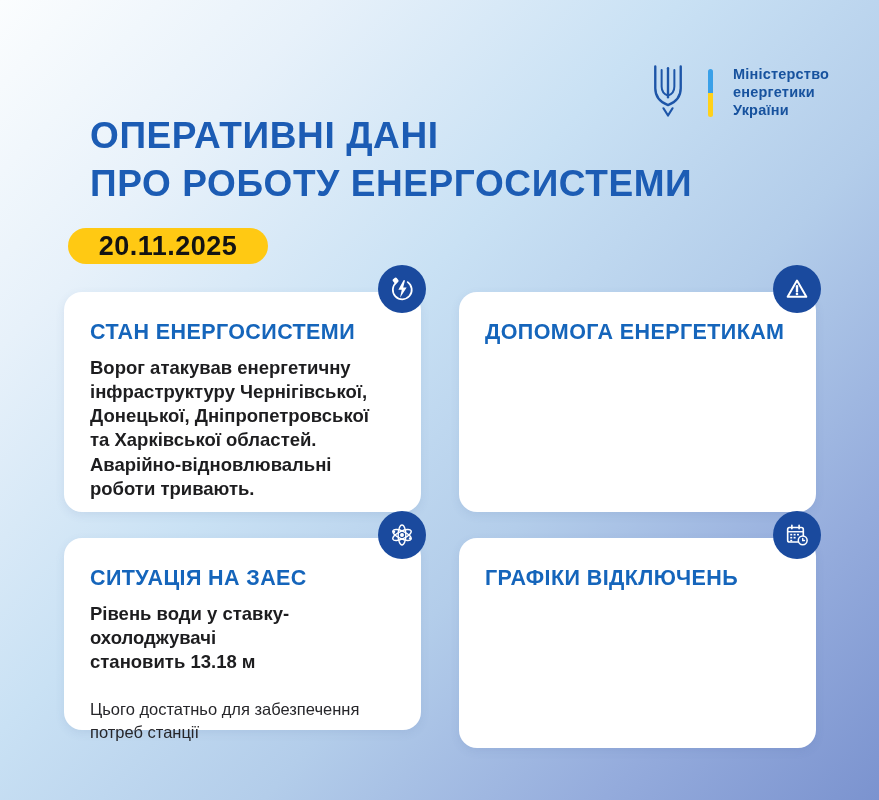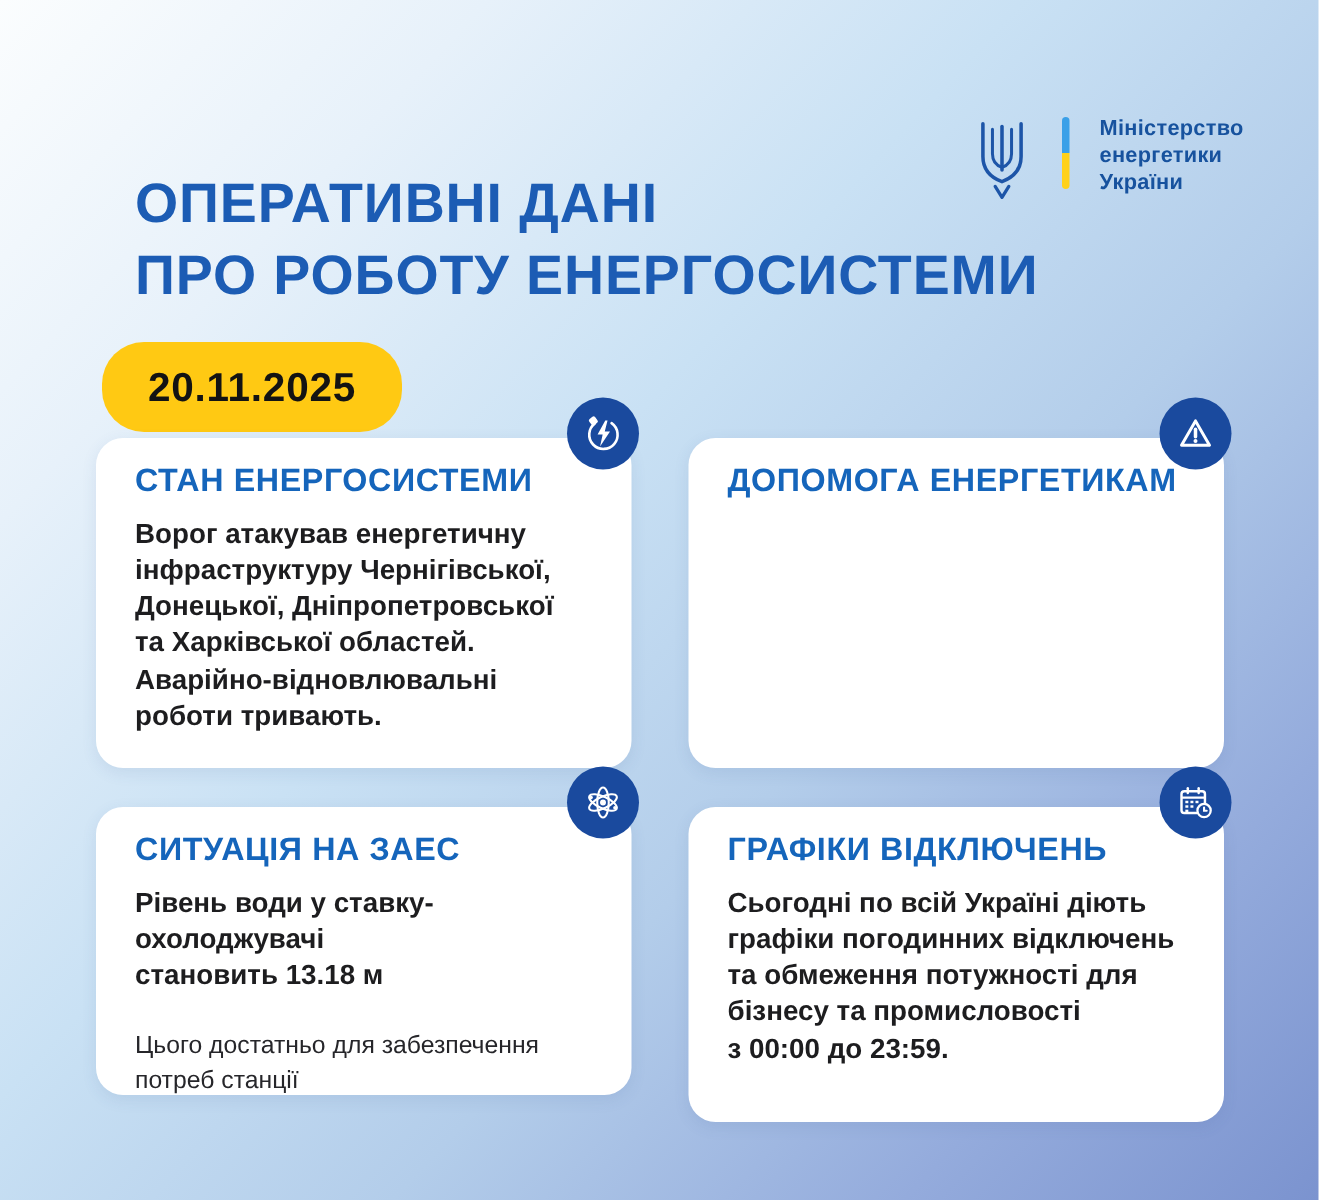--- a/index.html
+++ b/index.html
@@ -8,57 +8,57 @@
   .poster {
     position:relative;
     width:879px; height:800px;
     overflow:hidden;
     background:linear-gradient(133deg,
       #fbfdfe 0%, #e7f1fa 20%, #c9e1f4 42%,
       #b3cdea 62%, #94abdc 83%, #7b93cf 100%);
   }
 
   
-  .logo { position:absolute; top:62px; left:648px; display:flex; align-items:flex-start; gap:20px;margin-top:16px; }
+  .logo { position:absolute; top:62px; left:648px; display:flex; align-items:center; gap:20px; }
   .logo-trident { flex:0 0 auto; }
   .logo-bar {
     width:5px; height:48px; border-radius:3px;
     background:linear-gradient(to bottom, #3aa0e8 0 50%, #ffd11a 50% 100%);
   }
   .logo-text {
     font-size:14.5px; font-weight:700; color:#17529e;
     line-height:1.24; white-space:pre-line; letter-spacing:0.2px;
   }
 
   
   .page-title {
     position:absolute; left:90px; top:112px; margin:0;
     font-size:37px; font-weight:800; color:#1c5cb4;
     line-height:1.3; letter-spacing:0.6px; white-space:pre-line;
   }
 
   
   .date-badge {
     position:absolute; left:68px; top:228px;
-    width:200px; height:60px; box-sizing:border-box;
+    width:200px; height:36px; box-sizing:border-box;
     background:#ffc913; border-radius:28px;
     display:flex; align-items:center; justify-content:center;
     font-size:27px; font-weight:800; color:#131313; letter-spacing:0.5px;
   }
 
   
   .cards {
     position:absolute; left:64px; top:292px; width:752px;
     display:grid; grid-template-columns:357px 357px;
     column-gap:38px; row-gap:26px; align-items:start;
   }
   .card {
     box-sizing:border-box; position:relative;
     background:#ffffff; border-radius:18px;
-    padding:16px 26px 18px;
+    padding:28px 26px 18px;
     box-shadow:0 3px 10px rgba(60,90,150,0.10);
   }
   .card--status, .card--help { height:220px; }
   .card--zaes { height:192px; }
   .card--schedule { height:210px; }
 
   .card-icon {
     position:absolute; top:-27px; right:-5px;
     width:48px; height:48px; border-radius:50%;
     background:#1a4a9e;
@@ -164,21 +164,16 @@
             <rect x="12" y="11" width="1.7" height="1.4"></rect>
             <rect x="6.2" y="13.6" width="1.7" height="1.4"></rect>
             <rect x="9.1" y="13.6" width="1.7" height="1.4"></rect>
             <rect x="6.2" y="16.1" width="1.7" height="1.4"></rect>
           </g>
           <circle cx="16.9" cy="16.6" r="3.8" fill="#1a4a9e" stroke="#fff" stroke-width="1.3"></circle>
           <path d="M16.9 14.9 v1.8 h1.5" stroke="#fff" stroke-width="1.2" fill="none" stroke-linecap="round"></path>
         </svg>
       </div>
       <h2 class="card-title">ГРАФІКИ ВІДКЛЮЧЕНЬ</h2>
-      <p class="card-body">Сьогодні по всій Україні діють
-графіки погодинних відключень
-та обмеження потужності для
-бізнесу та промисловості
-з 00:00 до 23:59.</p>
     </section>
 
   </div>
 </div>
 
 </body></html>

